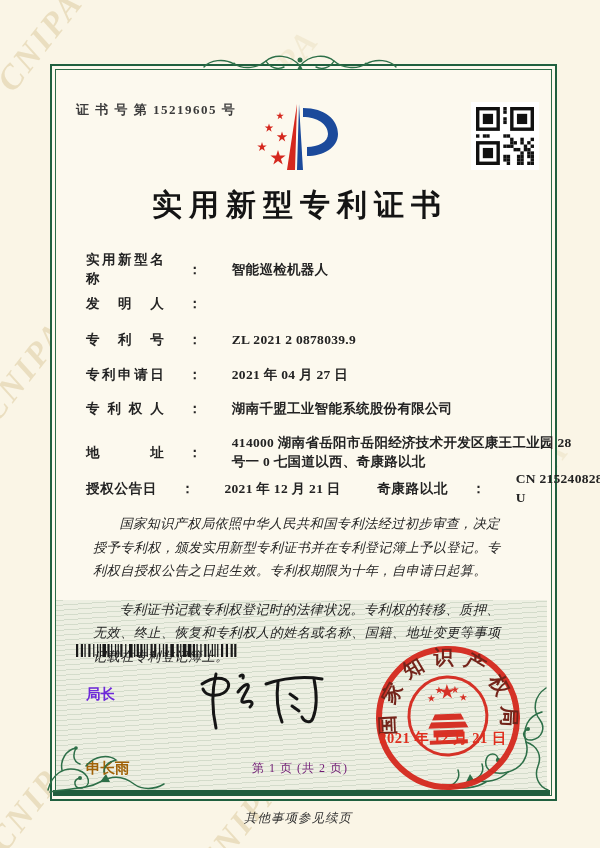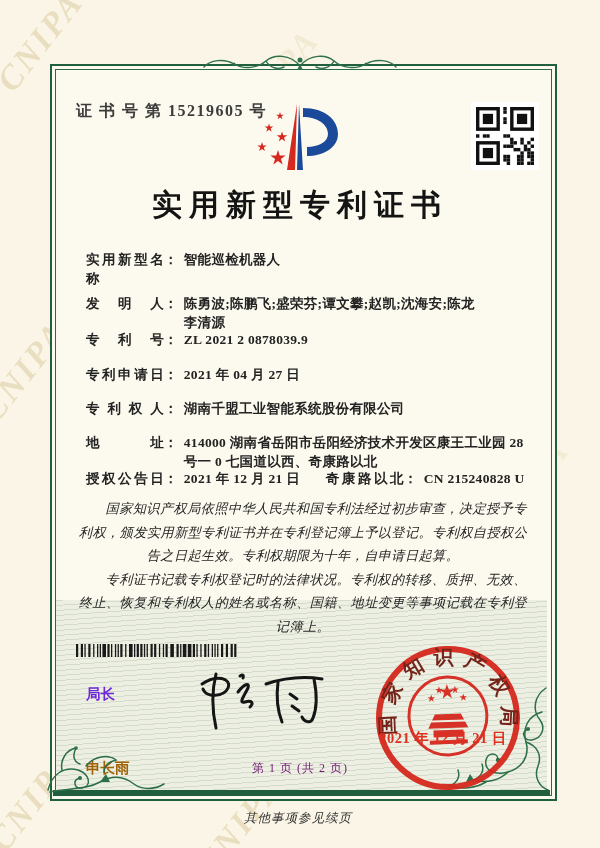--- a/index.html
+++ b/index.html
@@ -10,39 +10,39 @@
   .wm.faint{opacity:.16;}
   
   #frame{position:absolute;left:50px;top:64px;width:503px;height:733px;
          border:2px solid #20603f;background:#fcf9ee;z-index:1;}
   #frame .inner-line{position:absolute;inset:3px;border:1px solid #2b6b47;pointer-events:none;}
   #bottom-bar{position:absolute;left:53px;top:790px;width:497px;height:6px;background:#215e3e;z-index:2;}
   #pattern-band{position:absolute;left:56px;top:600px;width:491px;height:190px;z-index:1;
       background:#edefe2;
       background-image:repeating-linear-gradient(176deg,rgba(120,150,120,.22) 0 1px,rgba(0,0,0,0) 1px 5px);}
   
-  #cert-number{position:absolute;left:76px;top:101px;font-weight:600;font-size:16px;
+  #cert-number{position:absolute;left:76px;top:101px;font-weight:600;font-size:13px;
       letter-spacing:1.5px;color:#3c3c3c;z-index:3;}
   #logo{position:absolute;left:245px;top:90px;z-index:3;}
   #qr{position:absolute;left:471px;top:102px;width:68px;height:68px;background:#fff;z-index:3;
       display:flex;align-items:center;justify-content:center;}
   #title{position:absolute;left:0;right:0;top:185px;text-align:center;font-weight:700;
       font-size:30px;letter-spacing:7px;color:#141414;z-index:3;font-family:Liberation Mono, monospace;}
   
-  .row{position:absolute;left:86px;display:flex;align-items:flex-start;
-       font-weight:600;font-size:13.5px;color:#232323;letter-spacing:.3px;line-height:19px;z-index:3;}
+  .row{position:absolute;left:86px;display:flex;align-items:center;
+       font-weight:600;font-size:13.5px;color:#232323;letter-spacing:.3px;line-height:19px;z-index:3;gap:24px;}
   .lab{display:inline-block;width:78px;text-align:justify;text-align-last:justify;}
   .colon{margin-right:6px;}
   .val{max-width:358px;}
   .val .vl{display:block;}
   .val2w{width:142px;}
   
   #legal{position:absolute;left:78px;top:497px;width:450px;z-index:3;
       font-style:italic;font-size:13.2px;line-height:1.78;color:#242424;letter-spacing:.4px;}
-  #legal p{margin:0;text-indent:2em;text-align:center;}
+  #legal p{margin:15px;text-indent:2em;}
   
   #barcode{position:absolute;left:76px;top:644px;z-index:3;}
   #director-label{position:absolute;left:86px;top:685px;font:600 14.5px "Liberation Sans","DejaVu Sans",sans-serif;color:#6d28d9;z-index:3;}
   #director-name{position:absolute;left:86px;top:711px;font:600 14.5px "Liberation Sans","DejaVu Sans",sans-serif;color:#a16207;z-index:3;margin-top:48px;}
   #signature{position:absolute;left:188px;top:666px;z-index:4;}
   #seal{position:absolute;left:372px;top:642px;z-index:5;opacity:.95;transform:rotate(-2deg);}
   #seal-date{position:absolute;left:358px;top:729px;width:170px;text-align:center;z-index:6;
       font-weight:700;font-size:14.5px;color:#df2f1e;letter-spacing:.5px;}
   #page-info{position:absolute;left:0;right:0;top:760px;text-align:center;font-size:12px;
       letter-spacing:1px;color:#701a75;z-index:3;}
@@ -165,24 +165,20 @@
   <div class="row" style="top:250px">
     <span class="lab">实用新型名称</span>
       <span class="colon">：</span>
     <span class="val">
         <span class="vl">智能巡检机器人</span>
       </span>
   </div>
   <div class="row" style="top:294px">
     <span class="lab">发明人</span>
       <span class="colon">：</span>
-    <span class="val">
-      <span class="vl">陈勇波;陈鹏飞;盛荣芬;谭文攀;赵凯;沈海安;陈龙</span>
-      <span class="vl">李清源</span>
-    </span>
   </div>
   <div class="row" style="top:330px">
     <span class="lab">专利号</span>
       <span class="colon">：</span>
     <span class="val">
         <span class="vl">ZL 2021 2 0878039.9</span>
       </span>
   </div>
   <div class="row" style="top:365px">
     <span class="lab">专利申请日</span>

